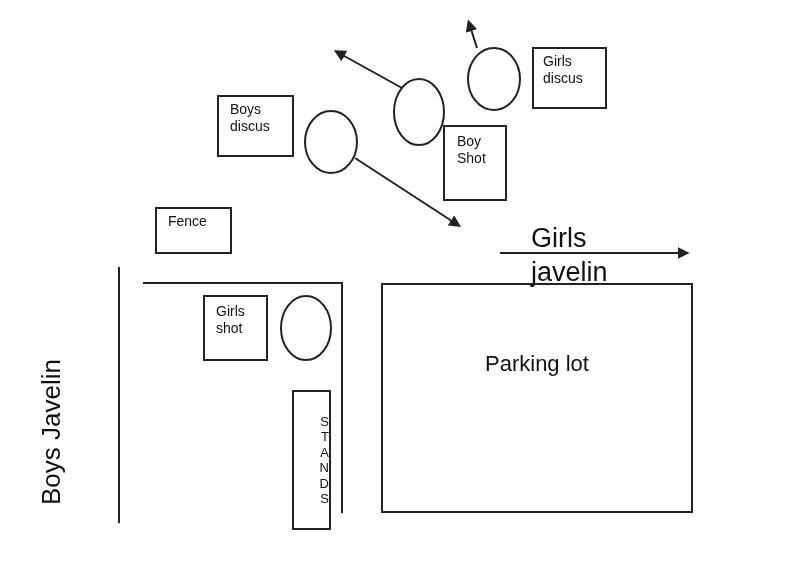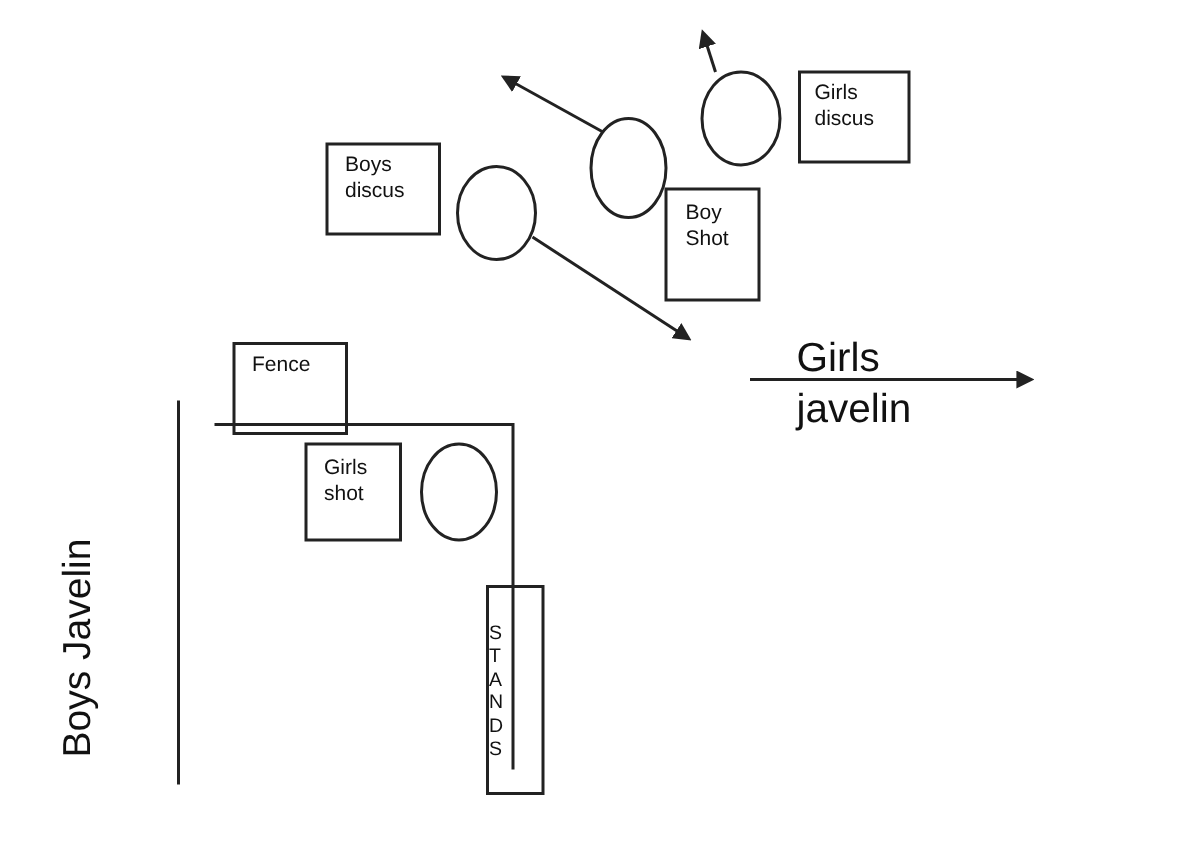--- a/index.html
+++ b/index.html
@@ -21,24 +21,23 @@
   .box {
     position: absolute;
     box-sizing: border-box;
     border: 2px solid #222222;
     background: transparent;
     white-space: pre-line;
     font-size: 14px;
     line-height: 17px;
   }
   .stands-box {
-    text-align: left;
+    text-align: right;
     font-size: 13px;
     line-height: 15.5px;
-    margin-left: 32px;
   }
   .stands-box .stands-text {
     display: inline-block;
     width: 12px;
     word-break: break-all;
     letter-spacing: 0;
   }
   .parking-box {
     text-align: center;
     font-size: 22px;
@@ -91,28 +90,29 @@
 
   <div class="box" style="left:217px; top:95px; width:77px; height:62px; padding:4px 0 0 11px;">Boys
 discus</div>
 
   <div class="box" style="left:532px; top:47px; width:75px; height:62px; padding:4px 0 0 9px;">Girls
 discus</div>
 
   <div class="box" style="left:443px; top:125px; width:64px; height:76px; padding:6px 0 0 12px;">Boy
 Shot</div>
 
-  <div class="box" style="left:155px; top:228px; width:77px; height:62px; padding:4px 0 0 11px;">Fence</div>
+  <div class="box" style="left:155px; top:207px; width:77px; height:47px; padding:4px 0 0 11px;">Fence</div>
 
   <div class="box" style="left:203px; top:295px; width:65px; height:66px; padding:6px 0 0 11px;">Girls
 shot</div>
 
   <div class="box stands-box" style="left:292px; top:390px; width:39px; height:140px; padding-top:6px;">
     <span class="stands-text">STANDS</span>
   </div>
 
+  <div class="box parking-box" style="left:381px; top:283px; width:312px; height:230px;">Parking lot</div>
 
   <div class="big-label" style="left:531px; top:221px;">Girls
 javelin</div>
 
   <div class="rotated-label" style="left:36px; top:505px;">Boys Javelin</div>
 
 </div>
 
 </body></html>

